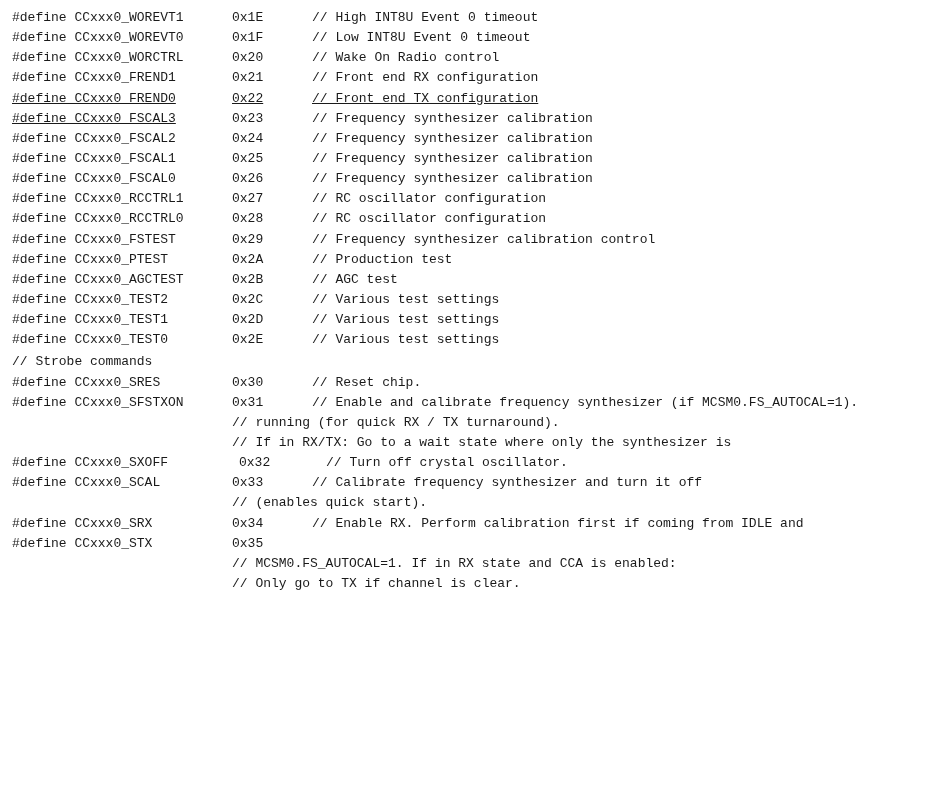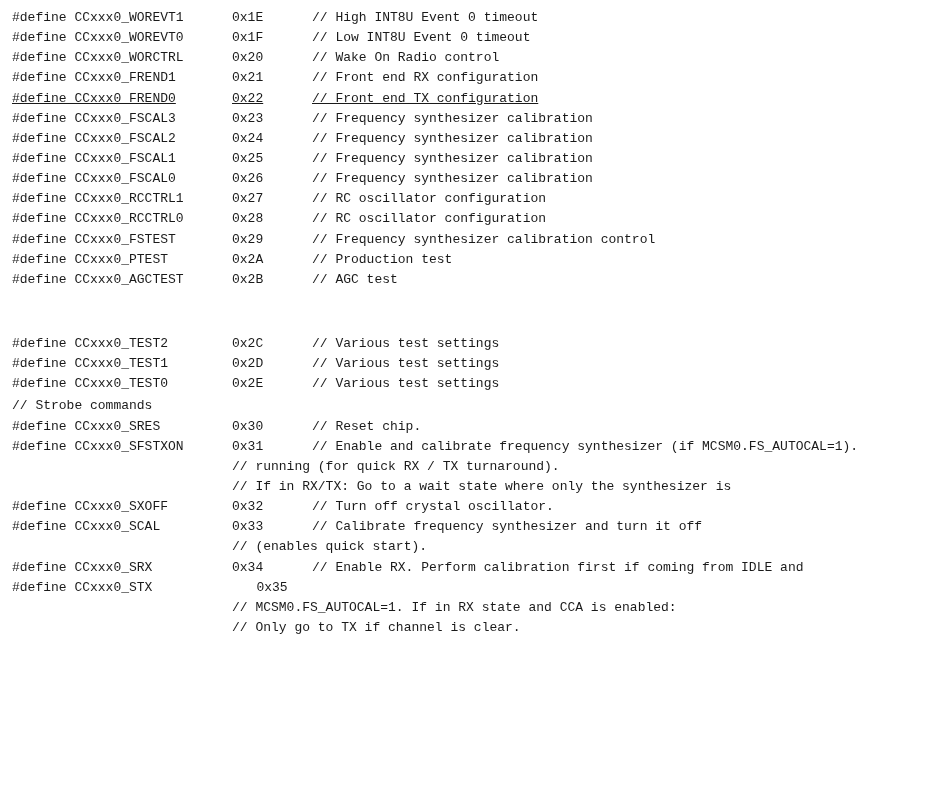--- a/index.html
+++ b/index.html
@@ -41,21 +41,21 @@
         <span style="min-width: 220px; display: inline-block;">#define CCxxx0_FREND1</span>
         <span style="min-width: 80px; display: inline-block;">0x21</span>
         <span>// Front end RX configuration</span>
       </div>
       <div style="display: flex; align-items: baseline; text-decoration: underline;">
         <span style="min-width: 220px; display: inline-block;">#define CCxxx0_FREND0</span>
         <span style="min-width: 80px; display: inline-block;">0x22</span>
         <span>// Front end TX configuration</span>
       </div>
       <div style="display: flex; align-items: baseline;">
-        <span style="min-width: 220px; display: inline-block;">#define CCxxx0_FSCAL3</span>
+        <span style="min-width: 220px; display: inline-block; text-decoration: underline;">#define CCxxx0_FSCAL3</span>
         <span style="min-width: 80px; display: inline-block;">0x23</span>
         <span>// Frequency synthesizer calibration</span>
       </div>
       <div style="display: flex; align-items: baseline;">
         <span style="min-width: 220px; display: inline-block;">#define CCxxx0_FSCAL2</span>
         <span style="min-width: 80px; display: inline-block;">0x24</span>
         <span>// Frequency synthesizer calibration</span>
       </div>
       <div style="display: flex; align-items: baseline;">
         <span style="min-width: 220px; display: inline-block;">#define CCxxx0_FSCAL1</span>
@@ -86,21 +86,21 @@
         <span style="min-width: 220px; display: inline-block;">#define CCxxx0_PTEST</span>
         <span style="min-width: 80px; display: inline-block;">0x2A</span>
         <span>// Production test</span>
       </div>
       <div style="display: flex; align-items: baseline;">
         <span style="min-width: 220px; display: inline-block;">#define CCxxx0_AGCTEST</span>
         <span style="min-width: 80px; display: inline-block;">0x2B</span>
         <span>// AGC test</span>
       </div>
       <div style="display: flex; align-items: baseline;">
-        <span style="min-width: 220px; display: inline-block; margin-top: 44px;">#define CCxxx0_TEST2</span>
+        <span style="min-width: 220px; display: inline-block;">#define CCxxx0_TEST2</span>
         <span style="min-width: 80px; display: inline-block;">0x2C</span>
         <span>// Various test settings</span>
       </div>
       <div style="display: flex; align-items: baseline;">
         <span style="min-width: 220px; display: inline-block;">#define CCxxx0_TEST1</span>
         <span style="min-width: 80px; display: inline-block;">0x2D</span>
         <span>// Various test settings</span>
       </div>
       <div style="display: flex; align-items: baseline;">
         <span style="min-width: 220px; display: inline-block;">#define CCxxx0_TEST0</span>
@@ -115,36 +115,36 @@
         <span style="min-width: 80px; display: inline-block;">0x30</span>
         <span>// Reset chip.</span>
       </div>
       <div style="display: flex; align-items: baseline;">
         <span style="min-width: 220px; display: inline-block;">#define CCxxx0_SFSTXON</span>
         <span style="min-width: 80px; display: inline-block;">0x31</span>
         <span>// Enable and calibrate frequency synthesizer (if MCSM0.FS_AUTOCAL=1).</span>
       </div>
       <div style="padding-left: 220px;">// running (for quick RX / TX turnaround).</div>
       <div style="padding-left: 220px;">// If in RX/TX: Go to a wait state where only the synthesizer is</div>
-      <div style="display: flex; align-items: baseline;">
+      <div style="display: flex; align-items: baseline; gap: 7px;">
         <span style="min-width: 220px; display: inline-block;">#define CCxxx0_SXOFF</span>
         <span style="min-width: 80px; display: inline-block;">0x32</span>
         <span>// Turn off crystal oscillator.</span>
       </div>
       <div style="display: flex; align-items: baseline;">
         <span style="min-width: 220px; display: inline-block;">#define CCxxx0_SCAL</span>
         <span style="min-width: 80px; display: inline-block;">0x33</span>
         <span>// Calibrate frequency synthesizer and turn it off</span>
       </div>
       <div style="padding-left: 220px;">// (enables quick start).</div>
       <div style="display: flex; align-items: baseline;">
         <span style="min-width: 220px; display: inline-block;">#define CCxxx0_SRX</span>
         <span style="min-width: 80px; display: inline-block;">0x34</span>
         <span>// Enable RX. Perform calibration first if coming from IDLE and</span>
       </div>
       <div style="display: flex; align-items: baseline;">
         <span style="min-width: 220px; display: inline-block;">#define CCxxx0_STX</span>
-        <span style="min-width: 80px; display: inline-block; text-align: center;">0x35</span>
+        <span style="min-width: 80px; display: inline-block;">0x35</span>
       </div>
       <div style="padding-left: 220px;">// MCSM0.FS_AUTOCAL=1. If in RX state and CCA is enabled:</div>
       <div style="padding-left: 220px;">// Only go to TX if channel is clear.</div>
     </div>
 </div>
 
 </body></html>

